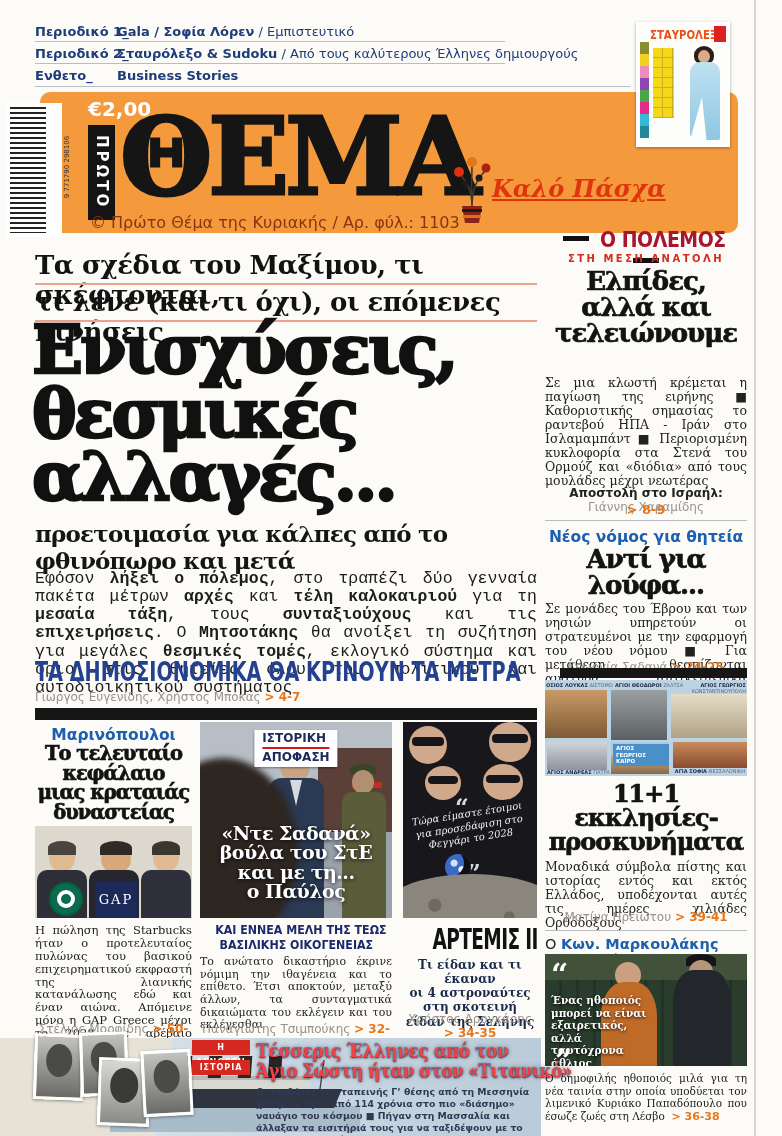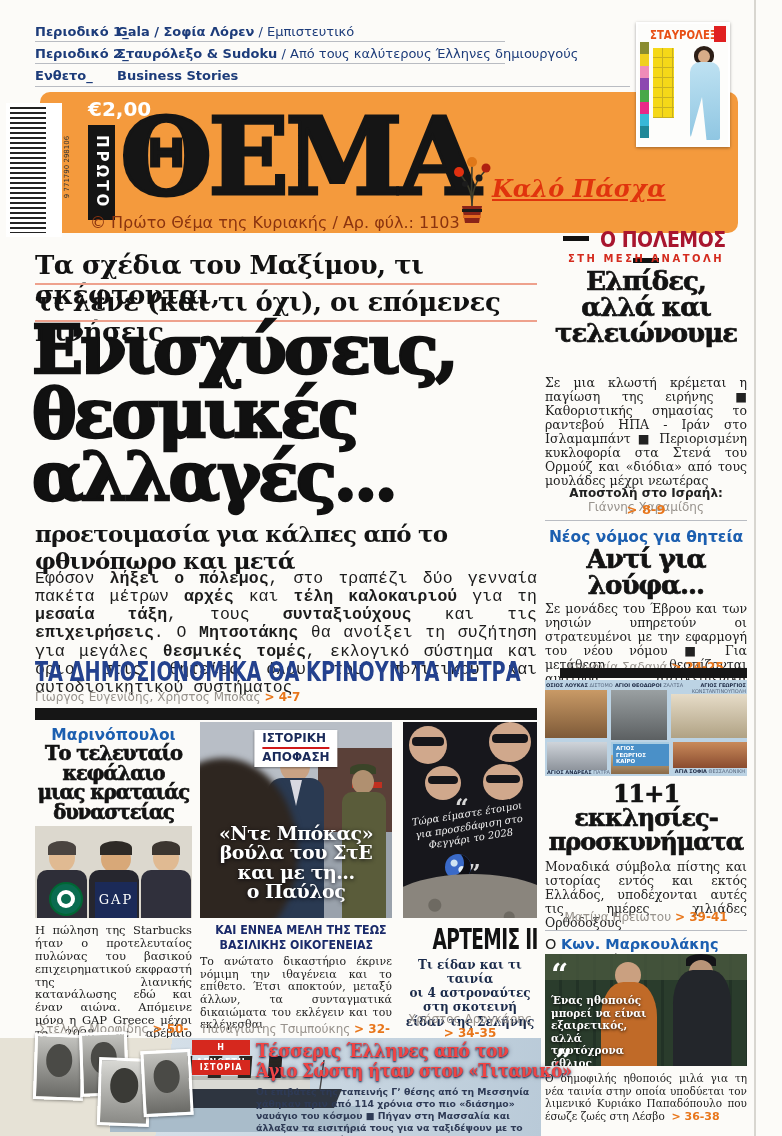--- a/index.html
+++ b/index.html
@@ -318,21 +318,21 @@
       <div class="dg-beret"></div>
       <div class="dg-soldier-h"></div>
       <div class="dg-soldier-b"></div>
       <div class="dg-shoulder"></div>
       <div class="dg-label">
         <span>ΙΣΤΟΡΙΚΗ</span>
         <span class="rl"></span>
         <span>ΑΠΟΦΑΣΗ</span>
       </div>
       <div class="dg-overlay">
-        <div>«Ντε Μπόκας»</div>
+        <div>«Ντε Σαδανά»</div>
         <div>βούλα του ΣτΕ</div>
         <div>και με τη...</div>
         <div>ο Παύλος</div>
       </div>
     </div>
     <div class="dg-deck">
       <span class="squeeze-c" style="transform:scaleX(.85);">ΚΑΙ ΕΝΝΕΑ ΜΕΛΗ ΤΗΣ ΤΕΩΣ</span><br>
       <span class="squeeze-c" style="transform:scaleX(.85);">ΒΑΣΙΛΙΚΗΣ ΟΙΚΟΓΕΝΕΙΑΣ</span>
     </div>
     <div class="abs col-body" style="left:200px;top:956px;width:192px;font-size:11px;line-height:1.15;">Το ανώτατο δικαστήριο έκρινε νόμιμη την ιθαγένεια και το επίθετο. Έτσι αποκτούν, μεταξύ άλλων, τα συνταγματικά δικαιώματα του εκλέγειν και του εκλέγεσθαι</div>
@@ -354,21 +354,21 @@
           <span class="band"></span>
         </div>
       <span class="qm qm-open abs" style="left:52px;top:74px;font-size:24px;"></span>
       <div class="a3-quote">Τώρα είμαστε έτοιμοι για προσεδάφιση στο Φεγγάρι το 2028</div>
       <span class="qm qm-close abs" style="left:64px;top:140px;font-size:24px;"></span>
       <div class="a3-earth"></div>
       <div class="a3-moon"></div>
     </div>
     <div class="a3-headline"><span class="squeeze-c" style="transform:scaleX(.64);">ΑΡΤΕΜΙΣ ΙΙ</span></div>
     <div class="a3-body">
-      <div>Τι είδαν και τι ταινία</div>
+      <div>Τι είδαν και τι έκαναν</div>
       <div>οι 4 αστροναύτες</div>
       <div>στη σκοτεινή</div>
       <div>είδαν της Σελήνης</div>
     </div>
     <div class="abs byline-c" style="left:403px;top:1012px;width:134px;"><span>Χρήστος Δρογκάρης</span><br><span class="pages">&gt; 34-35</span></div>
   </div>
 
   <div>
     <div class="war-head">
       <span class="war-dash"></span><span class="war-title">Ο ΠΟΛΕΜΟΣ</span><span class="war-dash"></span>

